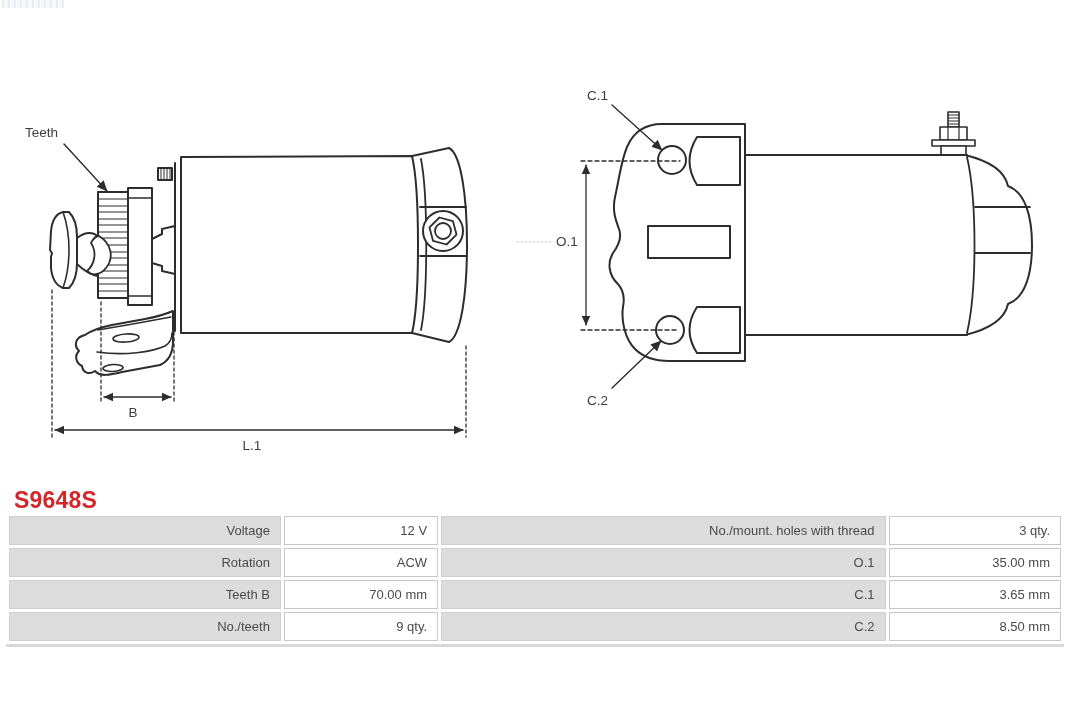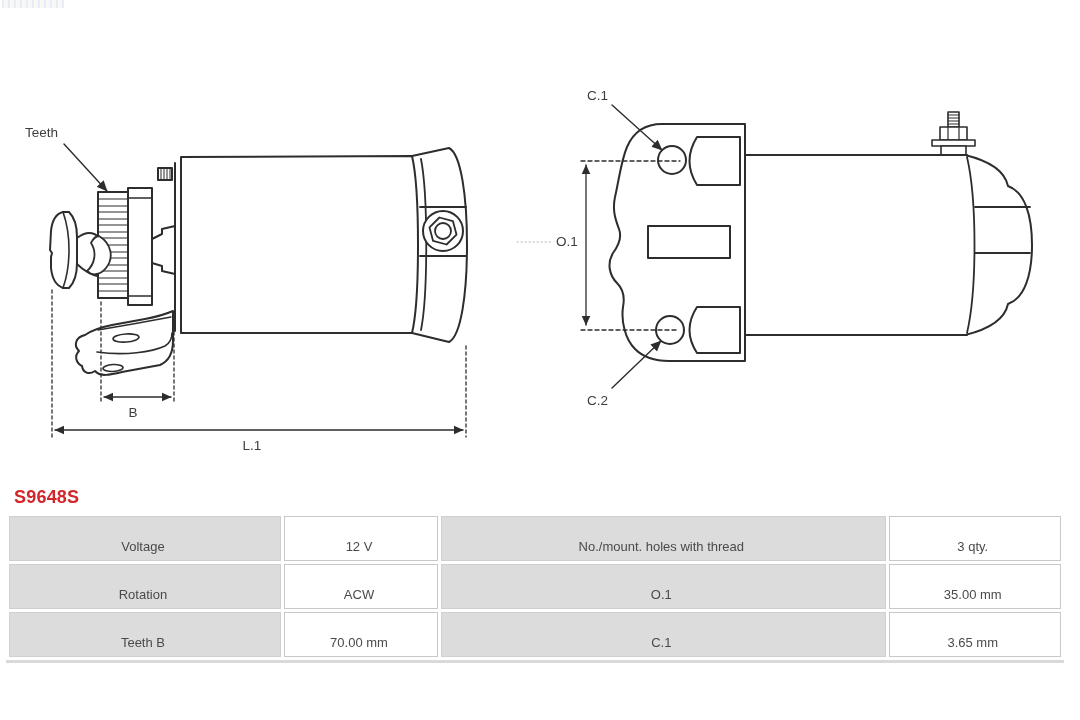--- a/index.html
+++ b/index.html
@@ -6,27 +6,27 @@
   #page{position:relative;width:1080px;height:720px;background:#ffffff;overflow:hidden;
         font-family:"Liberation Sans",sans-serif;}
   
   #artifact{position:absolute;left:2px;top:0;width:62px;height:8px;opacity:.45;
     background:repeating-linear-gradient(90deg,
       rgba(110,140,190,.35) 0 2px, rgba(235,225,195,.45) 2px 4px, rgba(180,200,225,.3) 4px 6px);}
   
   #drawings{position:absolute;left:0;top:0;width:1080px;height:485px;}
   .dim-label{font-size:13.5px;fill:#3d3d3d;}
   
-  #part-number{position:absolute;left:14px;top:487px;font-size:18px;font-weight:700;
+  #part-number{position:absolute;left:14px;top:487px;font-size:23px;font-weight:700;
     color:#d2262b;letter-spacing:.2px;}
   
   #spec-wrap{position:absolute;left:6px;top:513px;width:1058px;}
   table.spec{width:100%;border-collapse:separate;border-spacing:3px;
     border-bottom:3px solid #d9d9d9;font-size:13px;color:#4a4a4a;}
-  table.spec td{height:27px;text-align:center;padding:16px 10px 0 6px;vertical-align:middle;
+  table.spec td{height:27px;text-align:right;padding:0 10px 0 6px;vertical-align:middle;
     white-space:nowrap;overflow:hidden;}
   td.lbl{background:#dcdcdc;border:1px solid #d0d0d0;}
   td.val{background:#ffffff;border:1px solid #c8c8c8;}
   col.c-lbl1{width:268px;} col.c-val1{width:152px;} col.c-lbl2{width:438px;} col.c-val2{width:170px;}
 </style>
 </head>
 <body>
 
 <div id="page">
 
@@ -184,17 +184,23 @@
           <td class="val">ACW</td>
           <td class="lbl">O.1</td>
           <td class="val">35.00 mm</td>
         </tr>
         <tr>
           <td class="lbl">Teeth B</td>
           <td class="val">70.00 mm</td>
           <td class="lbl">C.1</td>
           <td class="val">3.65 mm</td>
         </tr>
+        <tr>
+          <td class="lbl">No./teeth</td>
+          <td class="val">9 qty.</td>
+          <td class="lbl">C.2</td>
+          <td class="val">8.50 mm</td>
+        </tr>
       </tbody>
     </table>
   </div>
 
 </div>
 
 </body></html>

